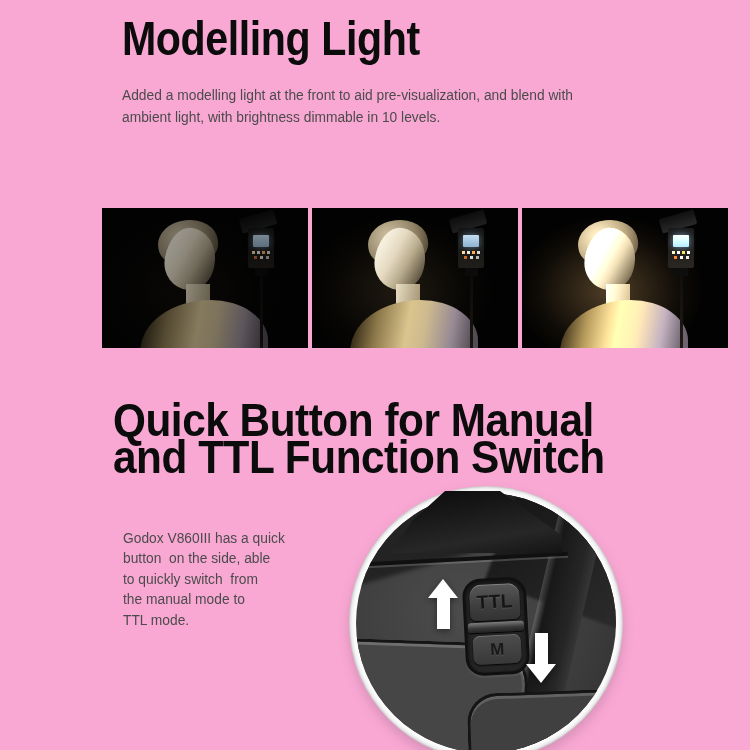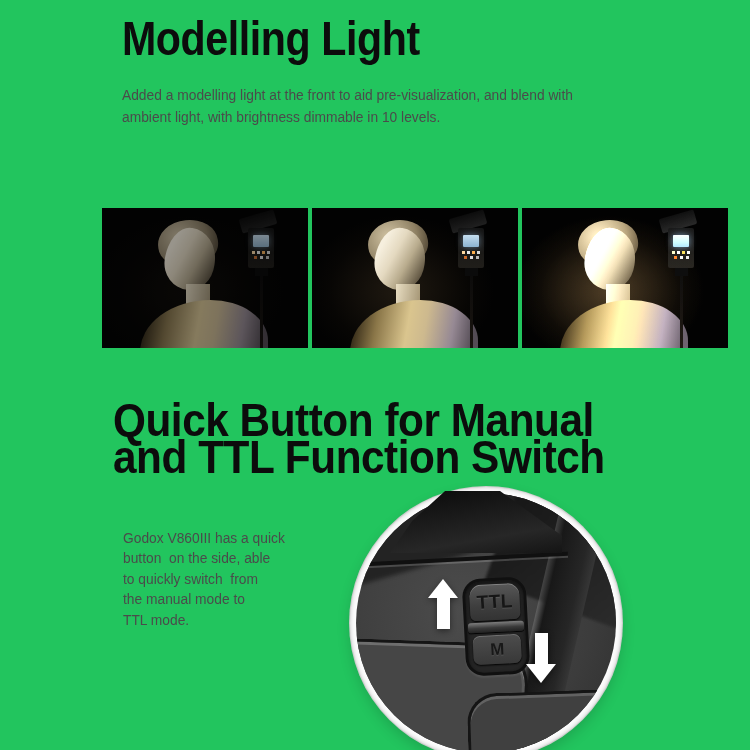--- a/index.html
+++ b/index.html
@@ -2,21 +2,21 @@
 <html><head>
 <meta charset="utf-8">
 <style>
   html,body{margin:0;padding:0;}
   body{
     width:750px;height:750px;overflow:hidden;position:relative;
     background:#ffffff;
     font-family:"Liberation Sans", sans-serif;
     -webkit-font-smoothing:antialiased;
   }
-  .page{position:absolute;inset:0;background:#22c55e;}
+  .page{position:absolute;inset:0;background:#f9a8d4;}
 
   
   .h1{
     position:absolute;left:122px;top:14px;margin:0;
     font-size:49px;line-height:49px;font-weight:bold;color:#0c0c0c;
     white-space:pre-wrap;letter-spacing:-0.5px;
     transform:scaleX(.84);transform-origin:0 0;
   }
   .p1{
     position:absolute;left:122px;top:84px;margin:0;width:620px;

